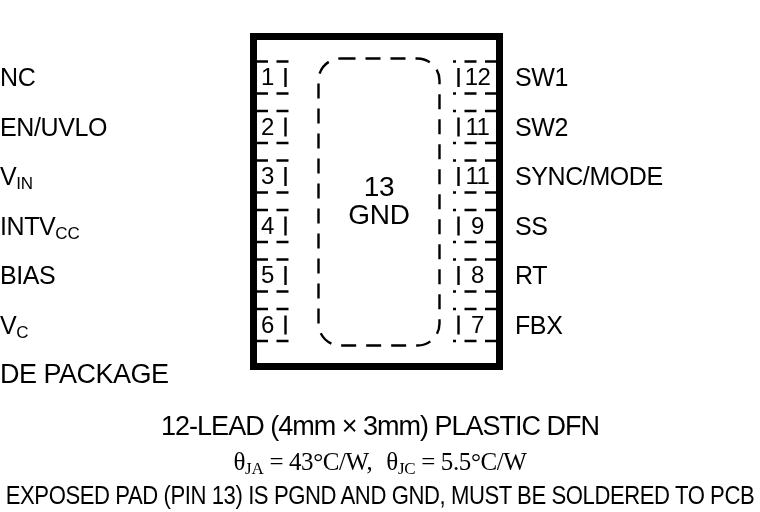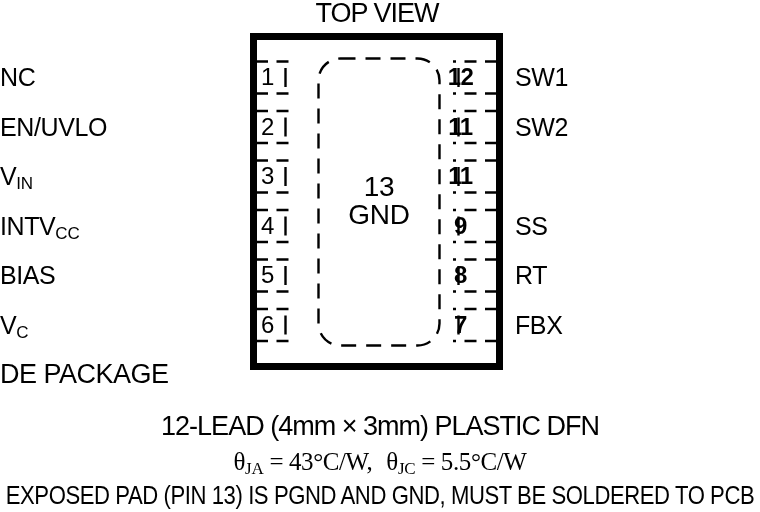--- a/index.html
+++ b/index.html
@@ -18,21 +18,21 @@
     height:28px; line-height:28px; font-size:25px; letter-spacing:-0.4px;
   }
   .lbl.left  { left:0px;  width:240px; }
   .lbl.right { left:515px; width:245px; text-align:left; }
   .sub { font-size:17px; position:relative; top:4px; letter-spacing:-0.2px; }
   .num {
     height:28px; line-height:28px; font-size:24px; text-align:center;
     letter-spacing:-0.5px;
   }
   .num.left  { left:254px; width:27px; }
-  .num.right { left:447px; width:27px;font-weight:bold; }
+  .num.right { left:464px; width:27px; }
   .padtext {
     left:318px; width:122px; top:173px; text-align:center;
     font-size:28px; line-height:28px; letter-spacing:-0.3px;
   }
   .f1 { top:359px; left:0; width:732px; text-align:left; font-size:27px; letter-spacing:-0.5px; }
   .f2 { top:411px; left:0; width:760px; text-align:center; font-size:27px; letter-spacing:-1px; }
   .f3 { top:448px; left:0; width:760px; text-align:center; font-size:25px; letter-spacing:-0.4px;font-family:Liberation Serif, serif; }
   .f3 .gap { display:inline-block; width:14px; }
   .f4 {
     top:480px; left:50%; font-size:26px; letter-spacing:-0.5px;
@@ -80,31 +80,31 @@
         <line x1="458.5" y1="266" x2="458.5" y2="285" stroke="#000000" stroke-width="2.4"></line>
         <line x1="256" y1="309" x2="290" y2="309" stroke="#000000" stroke-width="2.4" stroke-dasharray="12 8.5"></line>
         <line x1="256" y1="341" x2="290" y2="341" stroke="#000000" stroke-width="2.4" stroke-dasharray="12 8.5"></line>
         <line x1="285.5" y1="315.5" x2="285.5" y2="334.5" stroke="#000000" stroke-width="2.4"></line>
         <line x1="497" y1="309" x2="453" y2="309" stroke="#000000" stroke-width="2.4" stroke-dasharray="12 8.5"></line>
         <line x1="497" y1="341" x2="453" y2="341" stroke="#000000" stroke-width="2.4" stroke-dasharray="12 8.5"></line>
         <line x1="458.5" y1="315.5" x2="458.5" y2="334.5" stroke="#000000" stroke-width="2.4"></line>
       </g>
   </svg>
 
-  <div class="txt title">TOP VIEW</div>
 
   <div class="txt lbl left" style="top:63px"><span>NC</span><span class="sub"></span></div>
   <div class="txt lbl left" style="top:162px"><span>V</span><span class="sub">IN</span></div>
   <div class="txt lbl left" style="top:113px"><span>EN/UVLO</span><span class="sub"></span></div>
   <div class="txt lbl left" style="top:212px"><span>INTV</span><span class="sub">CC</span></div>
   <div class="txt lbl left" style="top:261px"><span>BIAS</span><span class="sub"></span></div>
   <div class="txt lbl left" style="top:311px"><span>V</span><span class="sub">C</span></div>
 
   <div class="txt lbl right" style="top:63px"><span>SW1</span><span class="sub"></span></div>
   <div class="txt lbl right" style="top:113px"><span>SW2</span><span class="sub"></span></div>
+  <div class="txt lbl right" style="top:162px"><span>SYNC/MODE</span><span class="sub"></span></div>
   <div class="txt lbl right" style="top:212px"><span>SS</span><span class="sub"></span></div>
   <div class="txt lbl right" style="top:261px"><span>RT</span><span class="sub"></span></div>
   <div class="txt lbl right" style="top:311px"><span>FBX</span><span class="sub"></span></div>
 
   <div class="txt num left" style="top:63px">1</div>
   <div class="txt num left" style="top:113px">2</div>
   <div class="txt num left" style="top:162px">3</div>
   <div class="txt num left" style="top:212px">4</div>
   <div class="txt num left" style="top:261px">5</div>
   <div class="txt num left" style="top:311px">6</div>

